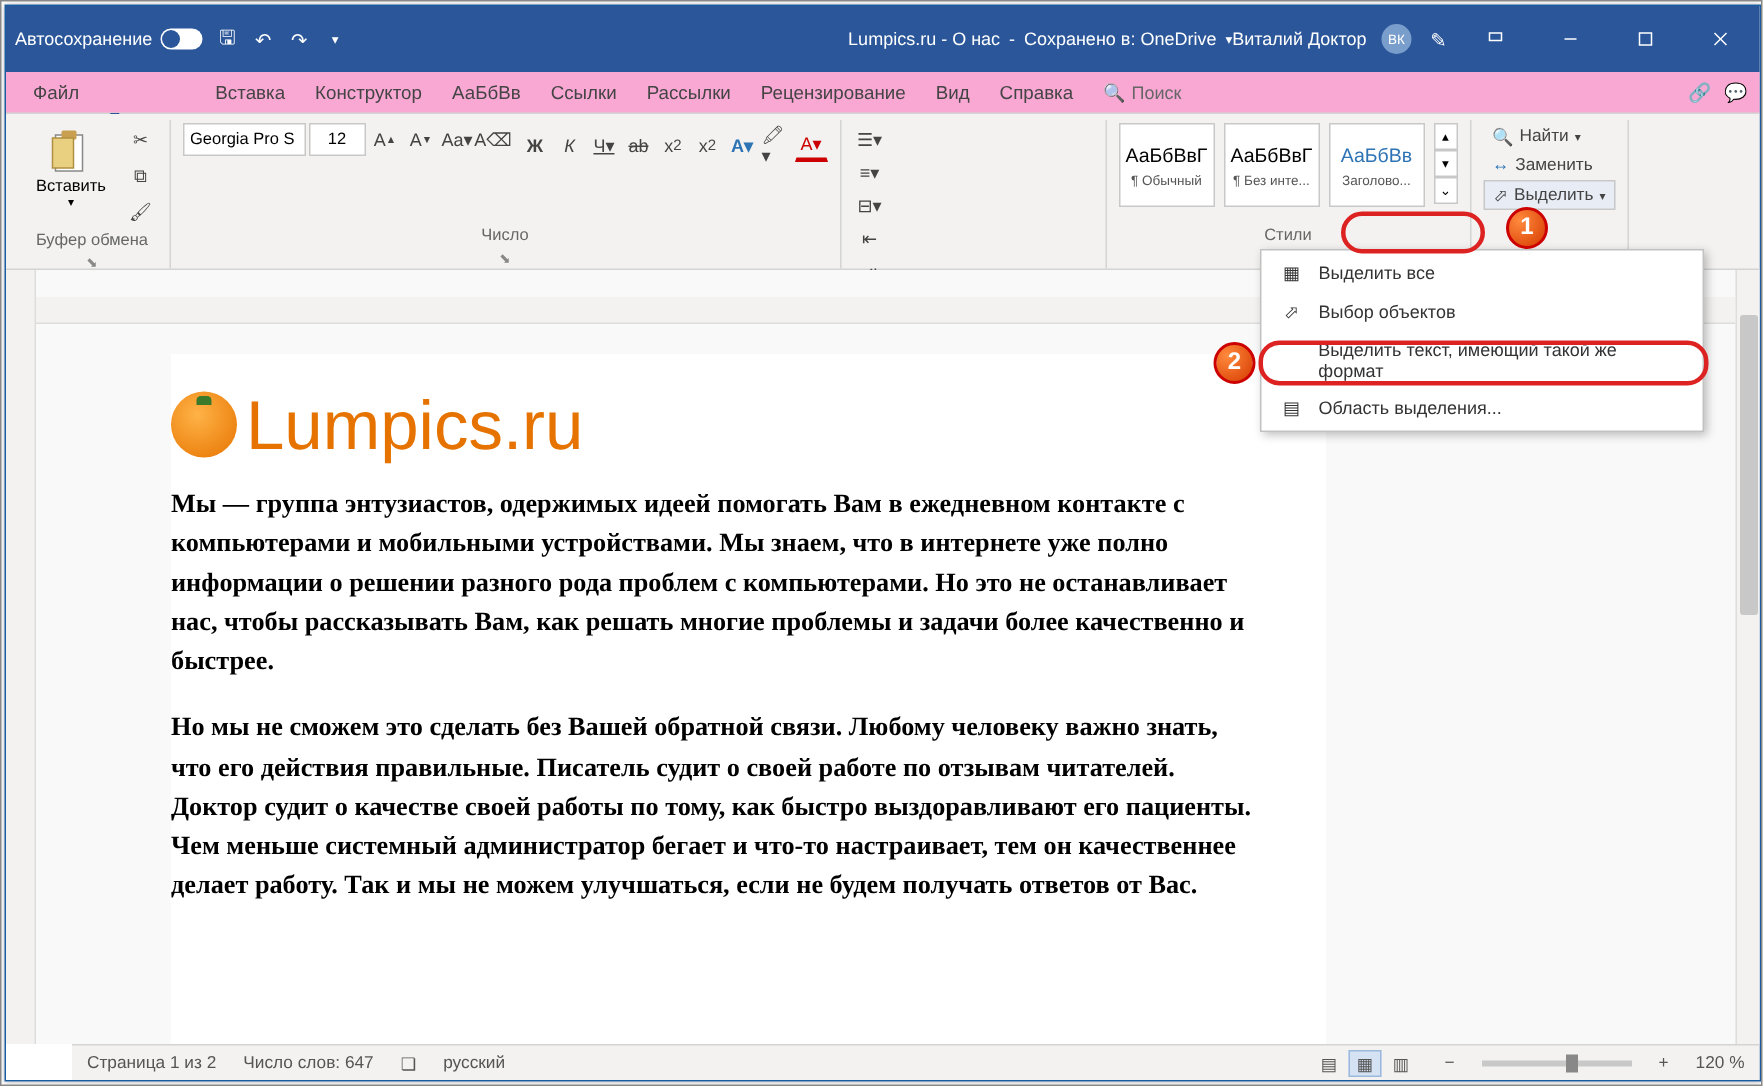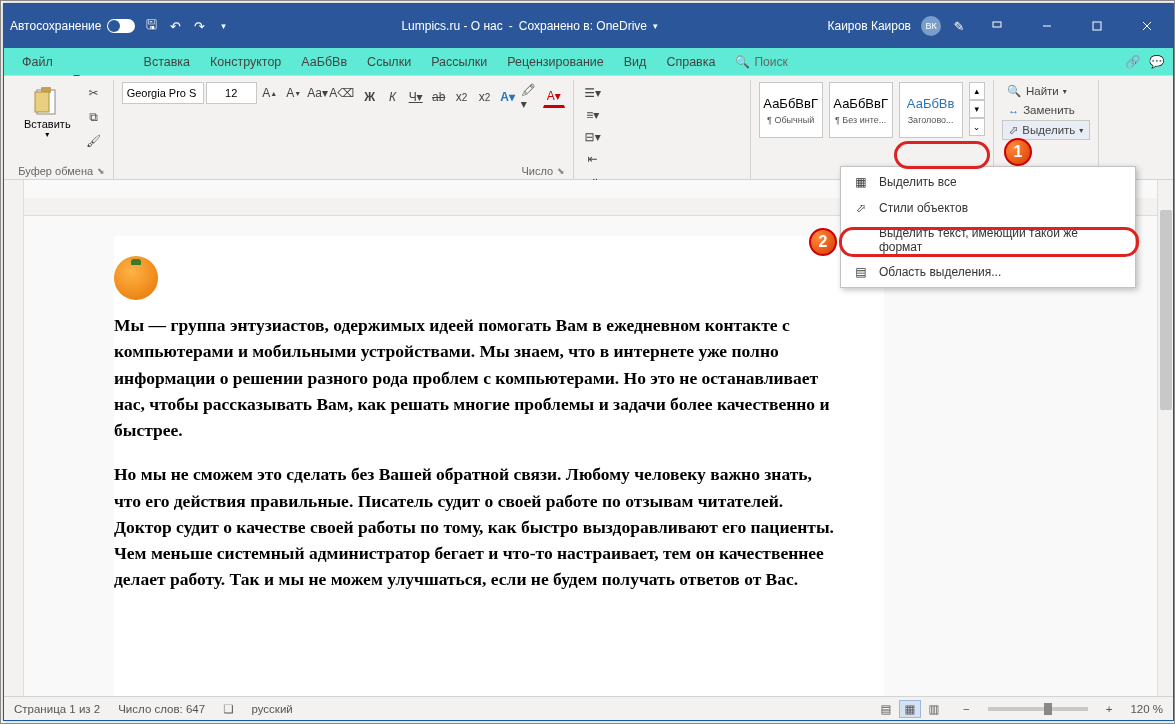--- a/index.html
+++ b/index.html
@@ -6,46 +6,46 @@
 body { background: #fff; width: 1175px; height: 724px; position: relative; overflow: hidden; border: 1px solid #888; }
 .window { width: 1171px; height: 718px; margin: 2px; border: 1px solid #1a5a9e; display: flex; flex-direction: column; background: #fff; box-shadow: 0 0 4px rgba(0,0,0,0.3); }
 
 
 .titlebar { height: 44px; background: #2b579a; color: #fff; display: flex; align-items: center; padding: 0 6px; font-size: 12px; }
 .titlebar .left { display: flex; align-items: center; gap: 8px; }
 .titlebar .autosave { display: flex; align-items: center; gap: 6px; }
 .toggle { width: 28px; height: 14px; background: #fff; border-radius: 7px; position: relative; }
 .toggle::after { content: ""; position: absolute; left: 1px; top: 1px; width: 12px; height: 12px; background: #2b579a; border-radius: 50%; }
 .qat-icon { width: 16px; height: 16px; display: inline-flex; align-items: center; justify-content: center; color: #fff; font-size: 13px; }
-.titlebar .center { flex: 1; text-align: center; display: flex; justify-content: center; align-items: center; gap: 6px; }
+.titlebar .center { flex: 1; text-align: center; display: flex; justify-content: flex-end; align-items: center; gap: 6px; }
 .titlebar .right { display: flex; align-items: center; gap: 10px; }
 .avatar { width: 20px; height: 20px; border-radius: 50%; background: #7a9ecc; color: #fff; font-size: 9px; display: flex; align-items: center; justify-content: center; }
 .win-btn { width: 40px; height: 32px; display: flex; align-items: center; justify-content: center; color: #fff; }
 .win-btn svg { width: 10px; height: 10px; }
 
 
-.ribbon-tabs { height: 28px; background: #5eead4; display: flex; align-items: center; padding: 0 8px; border-bottom: 1px solid #d4d4d4; font-size: 12.5px; text-align: center; }
+.ribbon-tabs { height: 28px; background: #f9a8d4; display: flex; align-items: center; padding: 0 8px; border-bottom: 1px solid #d4d4d4; font-size: 12.5px; text-align: center; }
 .tab { padding: 0 10px; height: 28px; display: flex; align-items: center; color: #444; cursor: pointer; }
 .tab.active { color: #2b579a; border-bottom: 2px solid #2b579a; font-weight: 600; margin-top: 38px; }
 .ribbon-tabs .spacer { flex: 1; }
 .search-box { display: flex; align-items: center; gap: 4px; color: #666; font-size: 12px; }
 .share-btns { display: flex; gap: 8px; margin-left: 12px; }
 
 
 .ribbon { height: 104px; background: #f3f2f1; border-bottom: 1px solid #d4d4d4; display: flex; padding: 4px 6px 0 6px; font-size: 11px; }
 .group { border-right: 1px solid #d4d4d4; padding: 2px 8px 0 8px; display: flex; flex-direction: column; }
 .group-body { flex: 1; display: flex; gap: 6px; align-items: flex-start; }
-.group-label { text-align: center; color: #666; font-size: 11px; padding: 2px 0; display: flex; align-items: center; justify-content: flex-end; gap: 4px; }
+.group-label { text-align: center; color: #666; font-size: 11px; padding: 2px 0; display: flex; align-items: center; justify-content: flex-end; gap: 4px; flex-direction: column; }
 .group-label .dialog-launcher { font-size: 9px; color: #888; }
 .paste-btn { display: flex; flex-direction: column; align-items: center; padding: 4px 6px; }
 .paste-icon { width: 28px; height: 32px; }
 
 .font-group .row1 { display: flex; gap: 2px; align-items: center; }
 .fontname { width: 82px; height: 22px; border: 1px solid #c8c8c8; background: #fff; font-size: 11px; padding: 0 4px; }
-.fontsize { width: 51px; height: 22px; border: 1px solid #c8c8c8; background: #fff; font-size: 11px; text-align: center; }
+.fontsize { width: 38px; height: 22px; border: 1px solid #c8c8c8; background: #fff; font-size: 11px; text-align: center; }
 .btn { width: 22px; height: 22px; display: flex; align-items: center; justify-content: center; border: 1px solid transparent; font-size: 12px; color: #444; }
 .row2 { display: flex; gap: 1px; align-items: center; margin-top: 4px; }
 
 .styles-group { flex: 0 0 auto; }
 .style-item { width: 64px; height: 56px; border: 1px solid #c8c8c8; background: #fff; display: flex; flex-direction: column; align-items: center; justify-content: center; font-size: 10px; }
 .style-preview { font-size: 13px; }
 .style-name { font-size: 9px; color: #555; margin-top: 4px; white-space: nowrap; overflow: hidden; }
 .style3 .style-preview { color: #2e74b5; }
 .styles-arrows { width: 16px; display: flex; flex-direction: column; justify-content: center; }
 .styles-arrows .arr { height: 18px; border: 1px solid #c8c8c8; background: #fff; font-size: 9px; display: flex; align-items: center; justify-content: center; }
@@ -78,21 +78,21 @@
 .logo-row { display: flex; align-items: center; gap: 6px; margin-bottom: 12px; }
 .orange { width: 44px; height: 44px; border-radius: 50%; background: radial-gradient(circle at 40% 35%, #ffb347, #e67300); position: relative; }
 .orange::before { content: ""; position: absolute; top: 3px; left: 50%; width: 10px; height: 6px; background: #3b7a2a; border-radius: 3px 3px 0 0; transform: translateX(-50%); }
 .site-title { font-family: Arial, sans-serif; font-size: 46px; color: #e67300; }
 .para { font-family: Georgia, "Times New Roman", serif; font-size: 17.5px; line-height: 1.5; color: #000; margin-bottom: 18px; font-weight: bold; max-width: 720px; }
 
 .scrollbar-v { width: 16px; background: #f3f2f1; border-left: 1px solid #ddd; position: relative; }
 .scrollbar-v .thumb { position: absolute; top: 30px; left: 2px; width: 12px; height: 200px; background: #c8c8c8; border-radius: 2px; }
 
 
-.statusbar { height: 24px; background: #f3f2f1; border-top: 1px solid #d4d4d4; display: flex; align-items: center; padding: 0 10px; font-size: 11.5px; color: #555; gap: 18px; }
+.statusbar { height: 24px; background: #f3f2f1; border-top: 1px solid #d4d4d4; display: flex; align-items: center; padding: 0 10px; font-size: 11.5px; color: #555; gap: 18px; margin-left: 44px; }
 .statusbar .spacer { flex: 1; }
 .view-btns { display: flex; gap: 2px; }
 .view-btn { width: 22px; height: 18px; display: flex; align-items: center; justify-content: center; border: 1px solid transparent; }
 .view-btn.active { background: #d4e2f3; border-color: #9bb8dd; }
 .zoom-slider { width: 100px; height: 4px; background: #c8c8c8; position: relative; }
 .zoom-slider .handle { position: absolute; left: 56px; top: -4px; width: 8px; height: 12px; background: #888; }
 </style>
 </head>
 <body>
 
@@ -109,21 +109,21 @@
       <span class="qat-icon">↷</span>
       <span class="qat-icon" style="font-size:9px;">▾</span>
     </div>
     <div class="center">
       <span>Lumpics.ru - О нас</span>
       <span>-</span>
       <span>Сохранено в: OneDrive</span>
       <span style="font-size:9px;">▾</span>
     </div>
     <div class="right">
-      <span>Каиров Каиров</span>
+      <span>Виталий Доктор</span>
       <span class="avatar">ВК</span>
       <span class="qat-icon">✎</span>
       <span class="win-btn">
           <svg viewBox="0 0 10 10">
             <rect x="1" y="1" width="8" height="5" fill="none" stroke="#fff" stroke-width="1"></rect>
           </svg>
         </span>
       <span class="win-btn">
           <svg viewBox="0 0 10 10">
             <line x1="1" y1="5" x2="9" y2="5" stroke="#fff" stroke-width="1"></line>
@@ -295,20 +295,21 @@
 
   </div>
 
   <div class="doc-area">
     <div class="ruler-v"></div>
     <div class="doc-scroll">
       <div class="ruler-h"></div>
       <div class="page">
         <div class="logo-row">
           <div class="orange"></div>
+          <span class="site-title">Lumpics.ru</span>
         </div>
         <p class="para">Мы — группа энтузиастов, одержимых идеей помогать Вам в ежедневном контакте с компьютерами и мобильными устройствами. Мы знаем, что в интернете уже полно информации о решении разного рода проблем с компьютерами. Но это не останавливает нас, чтобы рассказывать Вам, как решать многие проблемы и задачи более качественно и быстрее.</p>
         <p class="para">Но мы не сможем это сделать без Вашей обратной связи. Любому человеку важно знать, что его действия правильные. Писатель судит о своей работе по отзывам читателей. Доктор судит о качестве своей работы по тому, как быстро выздоравливают его пациенты. Чем меньше системный администратор бегает и что-то настраивает, тем он качественнее делает работу. Так и мы не можем улучшаться, если не будем получать ответов от Вас.</p>
       </div>
     </div>
     <div class="scrollbar-v">
       <div class="thumb"></div>
     </div>
   </div>
 
@@ -332,21 +333,21 @@
   </div>
 </div>
 
 <div class="dropdown">
   <div class="dd-item">
     <span class="dd-icon">▦</span>
     <span>Выделить все</span>
   </div>
   <div class="dd-item">
     <span class="dd-icon">⬀</span>
-    <span>Стили объектов</span>
+    <span>Выбор объектов</span>
   </div>
   <div class="dd-item">
     <span class="dd-icon"></span>
     <span>Выделить текст, имеющий такой же формат</span>
   </div>
   <div class="dd-item">
     <span class="dd-icon">▤</span>
     <span>Область выделения...</span>
   </div>
 </div>

